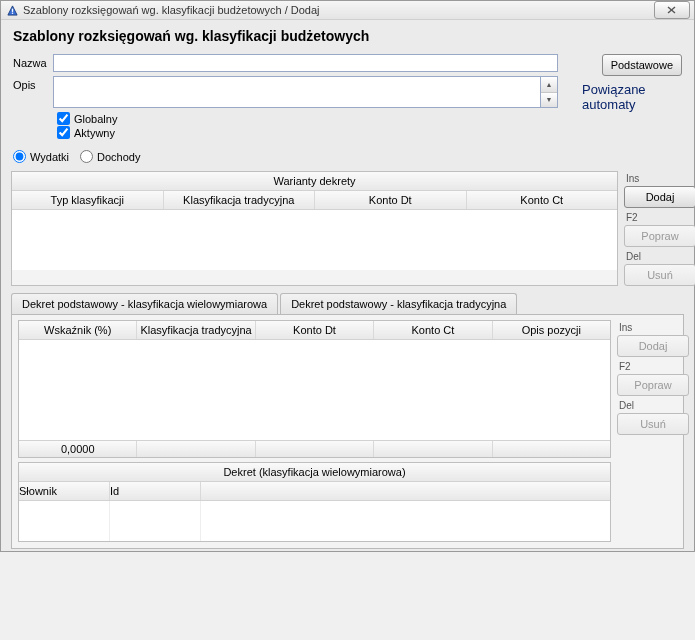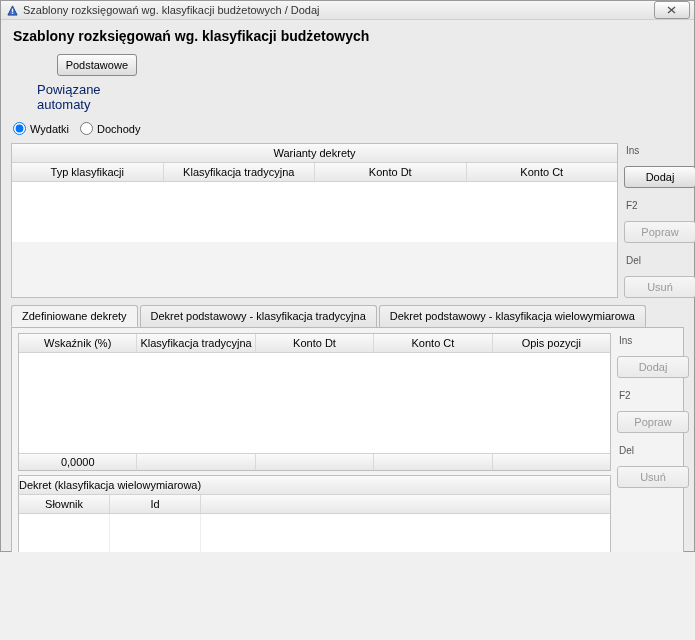--- a/index.html
+++ b/index.html
@@ -28,36 +28,36 @@
 .radio-row{padding:4px 12px;display:flex;align-items:center;gap:11px}
 .radio-row label{display:flex;align-items:center}
 .radio-row input{margin:0 4px 0 0}
 .section{margin:4px 10px;display:flex}
 .panel{flex:1;border:1px solid #bfbfbf;background:#f3f3f3;box-sizing:border-box}
 .panel .caption{text-align:center;padding:3px 0;background:linear-gradient(#fafafa,#e8e8e8);border-bottom:1px solid #d2d2d2}
 .grid-head{display:flex;background:linear-gradient(#fafafa,#e8e8e8);border-bottom:1px solid #d2d2d2}
 .grid-head div{flex:1;text-align:center;padding:3px 0;border-right:1px solid #d9d9d9}
 .grid-head div:last-child{border-right:none}
 .grid-body{height:60px;background:#fff}
-.side{width:60px;margin-left:6px;display:flex;flex-direction:column;gap:10px}
+.side{width:60px;margin-left:6px;display:flex;flex-direction:column;gap:2px}
 .side .hint{font-size:10px;color:#555;margin-top:2px;margin-left:2px}
 .tabs{margin:2px 10px 0 10px;display:flex;border-bottom:1px solid #b9b9b9;position:relative;top:1px}
 .tab{padding:4px 10px;border:1px solid #b9b9b9;border-bottom:none;margin-right:2px;background:linear-gradient(#f2f2f2,#e4e4e4);border-radius:3px 3px 0 0;cursor:pointer}
 .tab.active{background:#f3f3f3;border-bottom:1px solid #f3f3f3;position:relative;z-index:2}
 .tabbody{margin:0 10px 6px 10px;border:1px solid #b9b9b9;border-top:none;background:#f3f3f3;padding:6px;display:flex}
 .tabbody .content{flex:1}
 .gbox{border:1px solid #bfbfbf;background:#fff;margin-bottom:4px}
 .gbox .grid-body2{height:100px;background:#fff}
 .footer-row{display:flex;background:linear-gradient(#fafafa,#e8e8e8);border-top:1px solid #d2d2d2}
 .footer-row div{flex:1;text-align:center;padding:2px 0;border-right:1px solid #d9d9d9}
 .footer-row div:last-child{border-right:none}
 .gbox2{border:1px solid #bfbfbf;background:#fff}
-.gbox2 .caption{text-align:left;padding:3px 0;background:linear-gradient(#fafafa,#e8e8e8);border-bottom:1px solid #d2d2d2}
+.gbox2 .caption{text-align:center;padding:3px 0;background:linear-gradient(#fafafa,#e8e8e8);border-bottom:1px solid #d2d2d2}
 .gb2-head{display:flex;background:linear-gradient(#fafafa,#e8e8e8);border-bottom:1px solid #d2d2d2}
-.gb2-head div{width:90px;text-align:center;padding:3px 0;border-right:1px solid #d9d9d9}
+.gb2-head div{width:90px;text-align:left;padding:3px 0;border-right:1px solid #d9d9d9}
 .gb2-body{height:40px;background:#fff;display:flex}
 .gb2-body div{width:90px;border-right:1px solid #eee}
 .hscroll{height:16px;background:#efefef;border:1px solid #cfcfcf;margin:4px 10px;display:flex;align-items:center}
 .hscroll .arrow{width:16px;height:14px;background:linear-gradient(#fff,#ddd);border:1px solid #b5b5b5;display:flex;align-items:center;justify-content:center;font-size:8px;color:#555}
 .hscroll .track{flex:1;height:14px;position:relative}
 .hscroll .thumb{position:absolute;left:0;top:0;width:24px;height:14px;background:linear-gradient(#fff,#ddd);border:1px solid #b5b5b5;box-sizing:border-box}
 .action-bar{display:flex;justify-content:flex-end;gap:8px;padding:6px 12px;align-items:flex-end}
 .action-bar .grp{display:flex;flex-direction:column;align-items:center}
 .action-bar .hint{font-size:10px;color:#555;margin-bottom:1px}
 svg.tri{width:11px;height:11px}
@@ -79,20 +79,44 @@
       <svg width="12" height="8">
           <line x1="2" y1="1" x2="9" y2="7" stroke="#555" stroke-width="1.4"></line>
           <line x1="9" y1="1" x2="2" y2="7" stroke="#555" stroke-width="1.4"></line>
         </svg>
     </div>
   </div>
 
   <div class="page-header">Szablony rozksięgowań wg. klasyfikacji budżetowych</div>
 
   <div class="form-area">
+    <div class="form-left">
+      <div class="row">
+        <div class="lbl">Nazwa</div>
+        <input class="txt" type="text" value="" style="">
+      </div>
+      <div class="row">
+        <div class="lbl">Opis</div>
+        <div class="opis-wrap">
+          <textarea class="txa" style=""></textarea>
+          <div class="spin">
+            <div>▲</div>
+            <div>▼</div>
+          </div>
+        </div>
+      </div>
+      <label class="chk">
+        <input type="checkbox" checked="" style="">
+        <span>Globalny</span>
+      </label>
+      <label class="chk">
+        <input type="checkbox" checked="" style="">
+        <span>Aktywny</span>
+      </label>
+    </div>
     <div class="form-right">
       <button class="btn">Podstawowe</button>
       <span class="link">Powiązane automaty</span>
     </div>
   </div>
 
   <div class="radio-row">
     <label>
       <input type="radio" name="kind" checked="" style="">
       <span>Wydatki</span>
@@ -118,23 +142,22 @@
       <div class="hint">Ins</div>
       <button class="btn">Dodaj</button>
       <div class="hint">F2</div>
       <button class="btn dis" disabled="">Popraw</button>
       <div class="hint">Del</div>
       <button class="btn dis" disabled="">Usuń</button>
     </div>
   </div>
 
   <div class="tabs">
-    <div class="tab active">Zdefiniowane dekrety</div>
+    <div class="tab">Dekret podstawowy - klasyfikacja wielowymiarowa</div>
     <div class="tab">Dekret podstawowy - klasyfikacja tradycyjna</div>
-    <div class="tab">Dekret podstawowy - klasyfikacja wielowymiarowa</div>
   </div>
 
   <div class="tabbody">
     <div class="content">
       <div class="gbox">
         <div class="grid-head">
           <div>Wskaźnik (%)</div>
           <div>Klasyfikacja tradycyjna</div>
           <div>Konto Dt</div>
           <div>Konto Ct</div>

